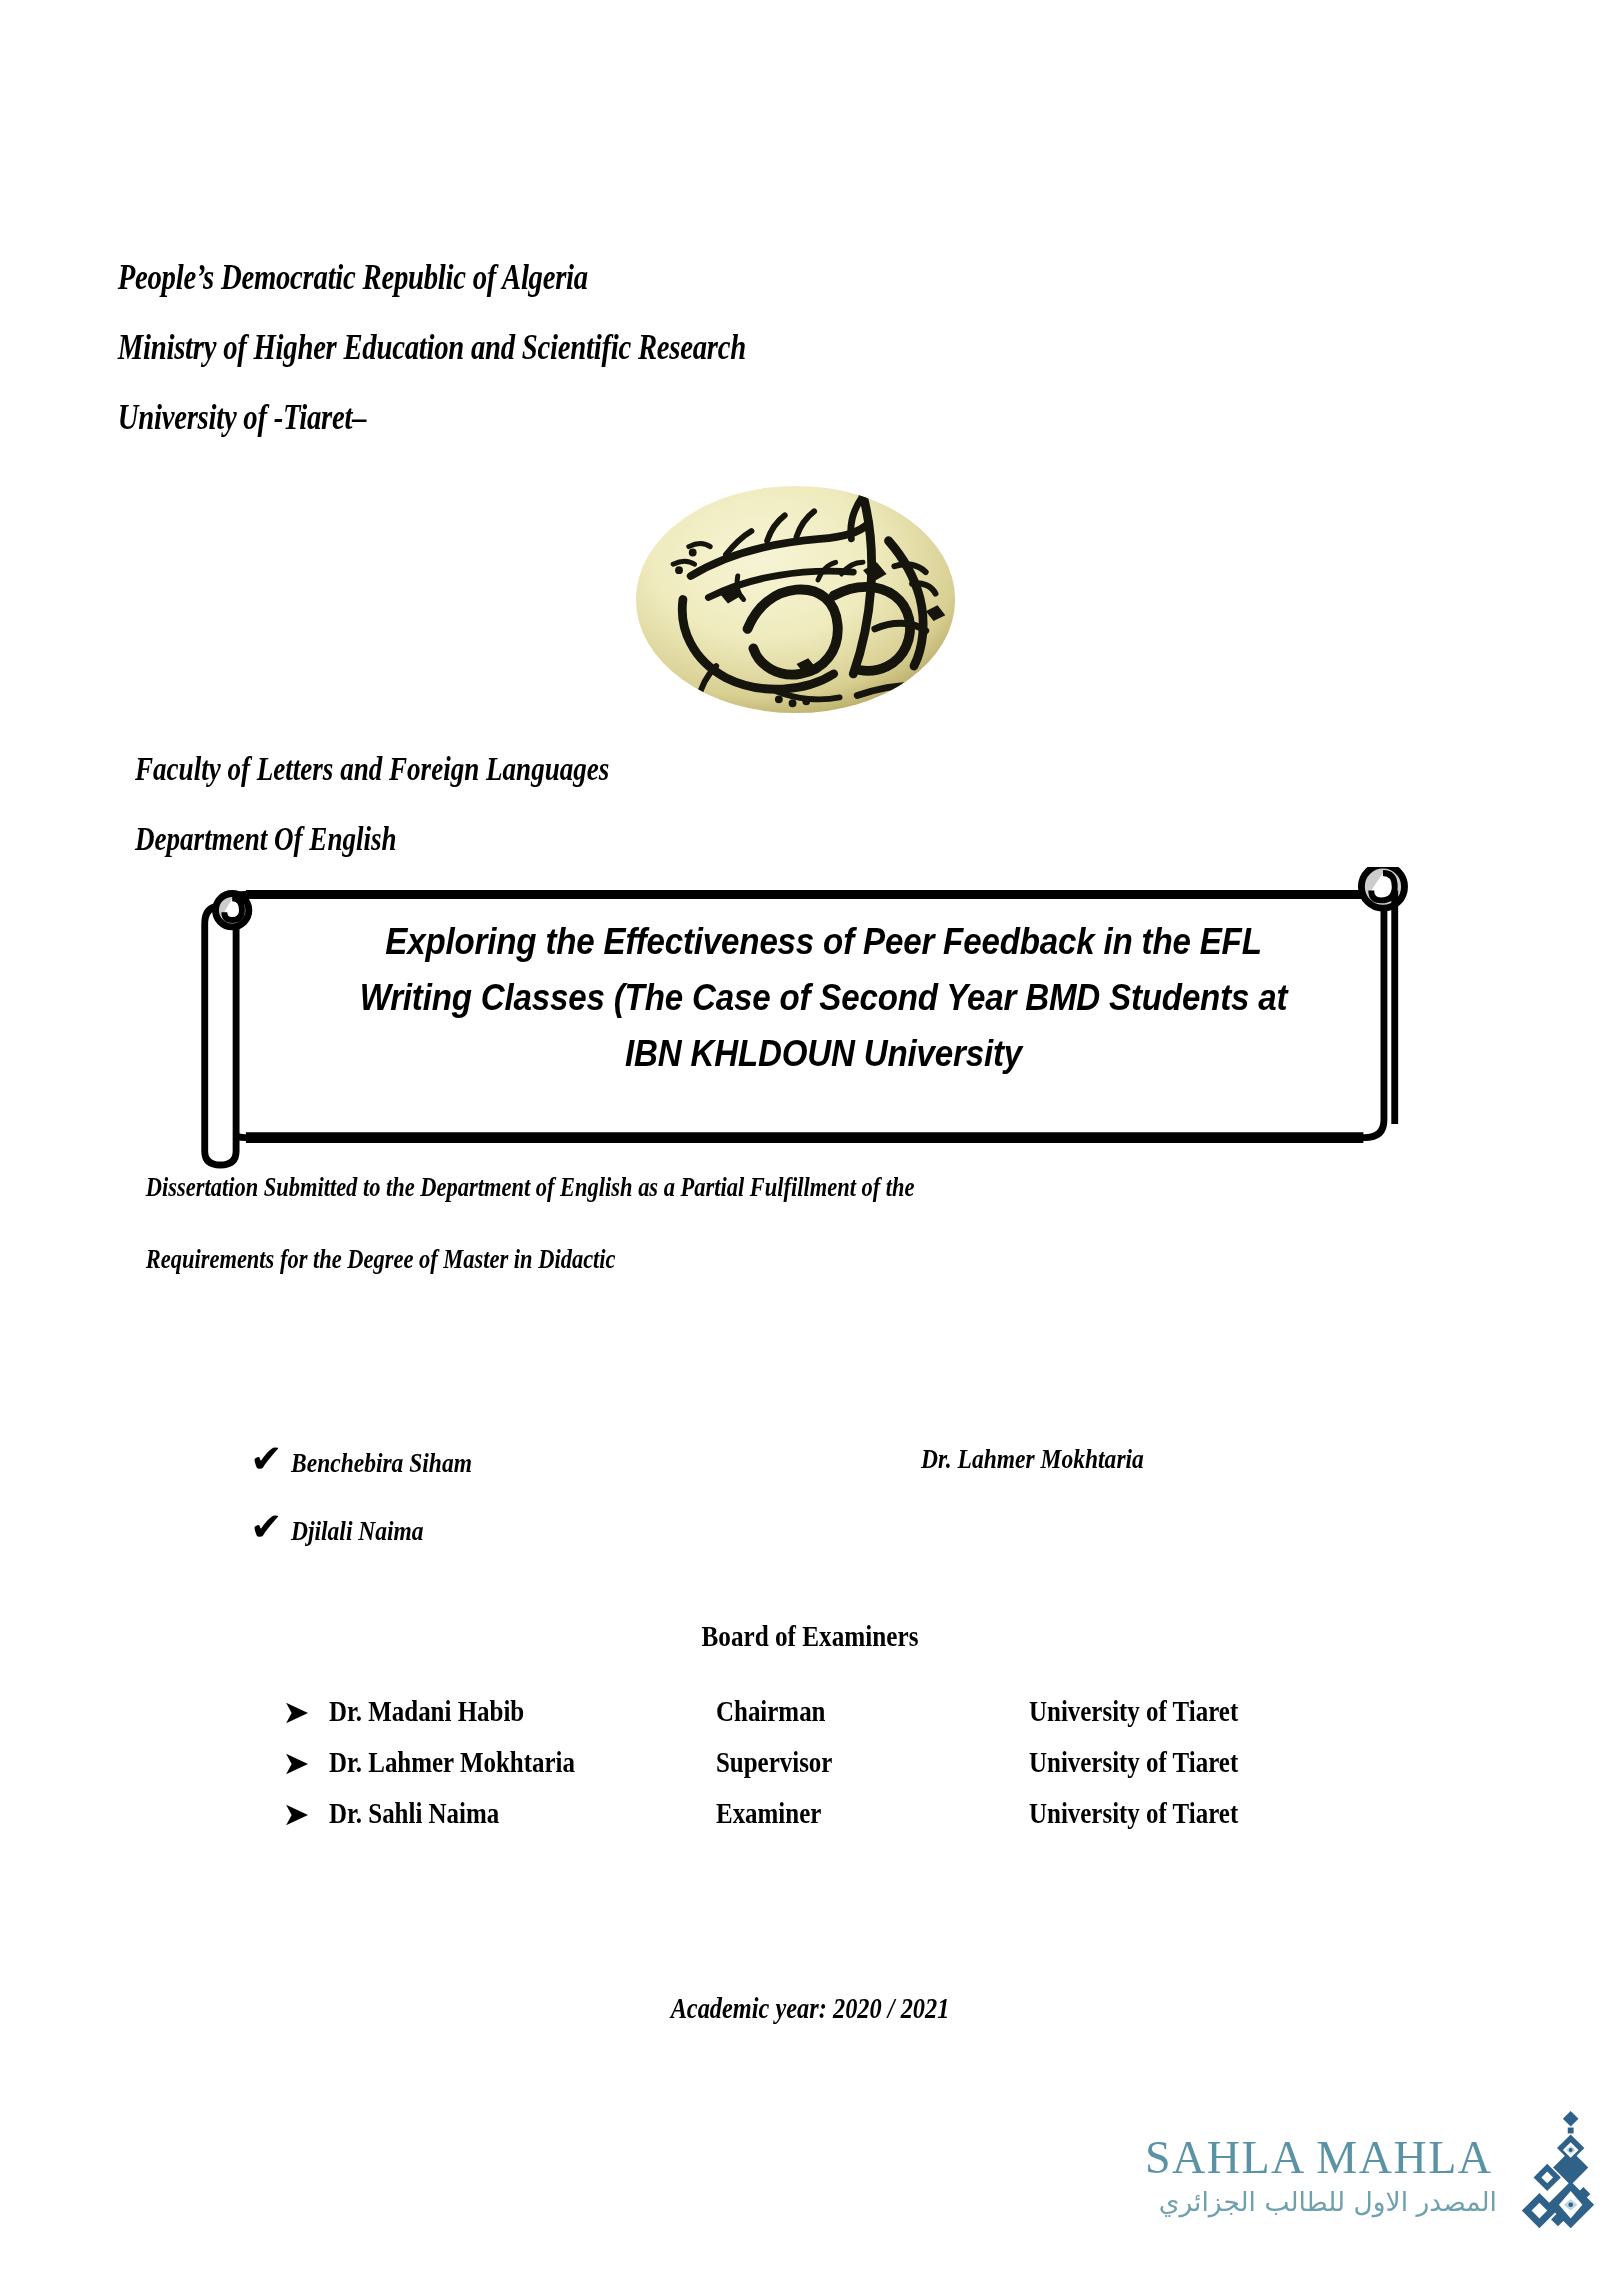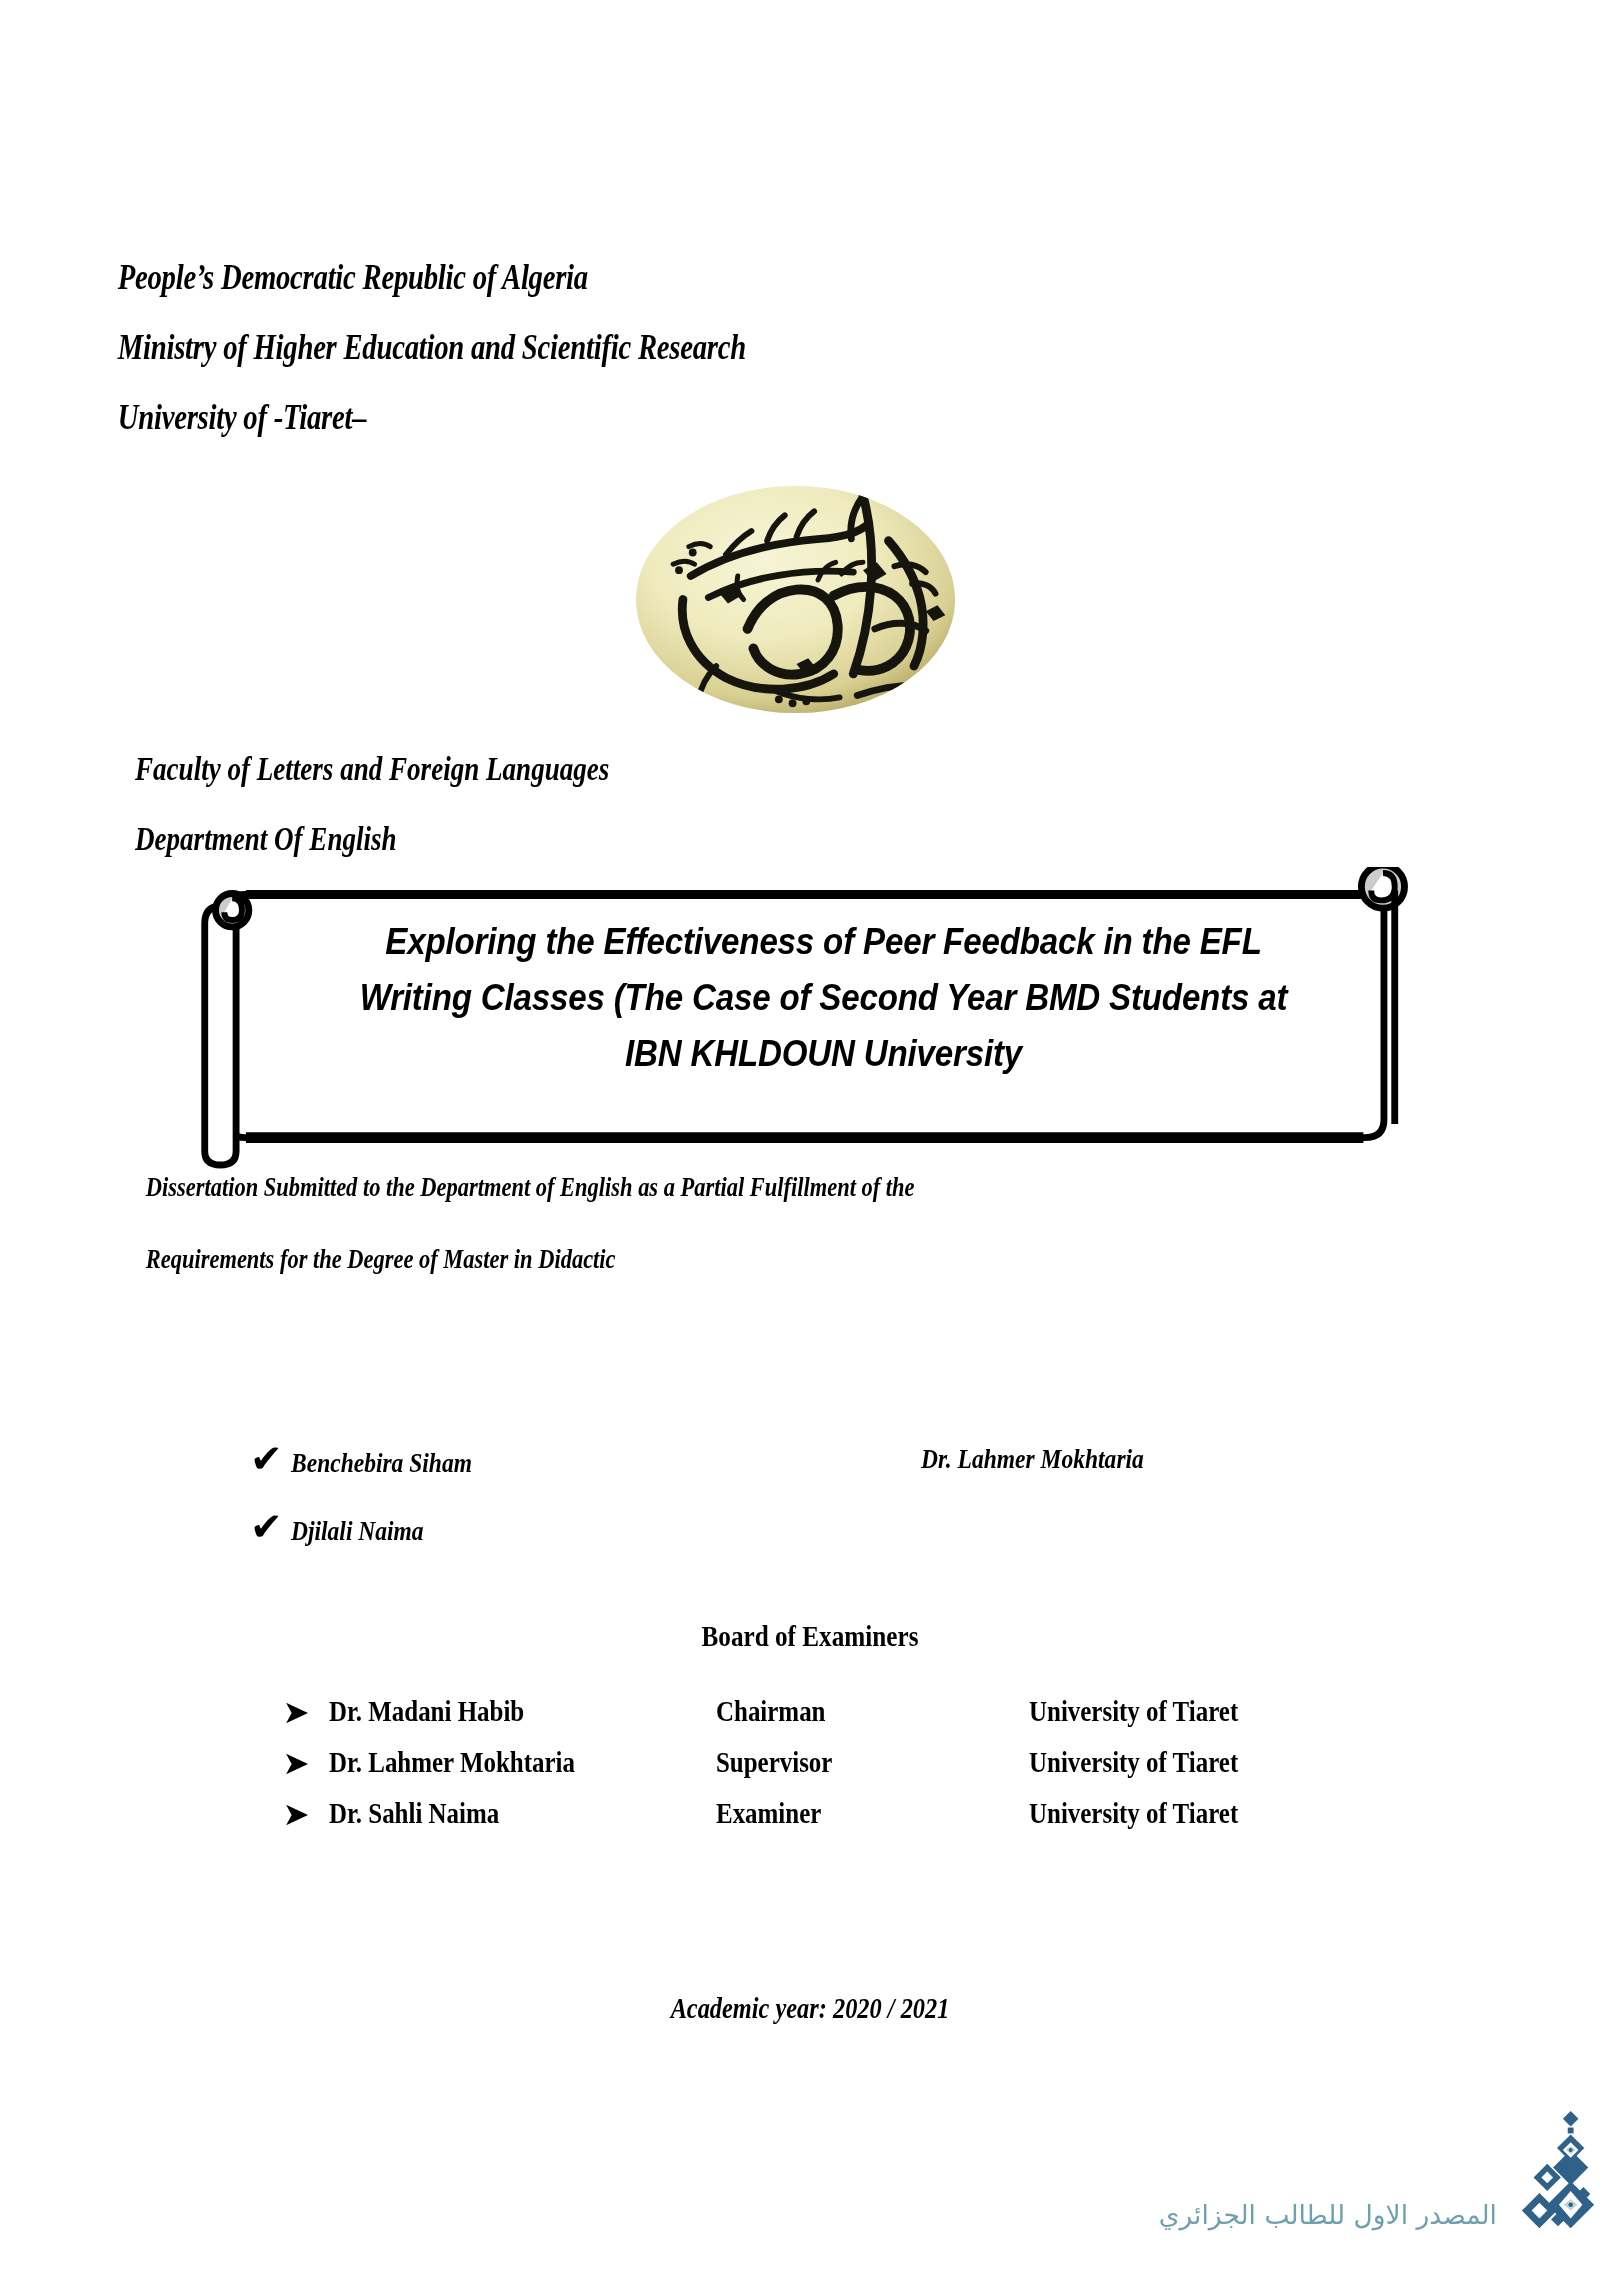--- a/index.html
+++ b/index.html
@@ -263,21 +263,20 @@
   }
   .wm-sub {
     position: absolute;
     left: 13.7px;
     top: 69px;
     font-family: "DejaVu Sans", sans-serif;
     font-size: 26.5px;
     color: #6fa0ae;
     direction: rtl;
     white-space: nowrap;
-    margin-top: 13px;
   }
   .wm-ornament {
     position: absolute;
     left: 365px;
     top: -7.8px;
     width: 94px;
     height: 127px;
   }
 </style>
 </head>
@@ -415,20 +414,21 @@
       <td class="name-cell"><span class="sq">Dr. Sahli Naima</span></td>
       <td class="role-cell"><span class="sq">Examiner</span></td>
       <td class="uni-cell"><span class="sq">University of Tiaret</span></td>
     </tr>
   </tbody>
     </table>
 
   <div class="academic-year">Academic year: 2020 / 2021</div>
 
   <div class="watermark">
+    <div class="wm-text">SAHLA MAHLA</div>
     <div class="wm-sub">المصدر الاول للطالب الجزائري</div>
     <svg class="wm-ornament" viewBox="0 0 96 130" xmlns="http://www.w3.org/2000/svg">
       <g fill="#2f6189">
 
         <polygon points="62,2 70,10 62,18 54,10"></polygon>
         <rect x="59" y="19" width="6" height="6"></rect>
         <polygon points="62,26 76,40 62,54 48,40"></polygon>
 
         <polygon points="62,42 80,60 62,78 44,60"></polygon>
         <polygon points="38,56 52,70 38,84 24,70"></polygon>

